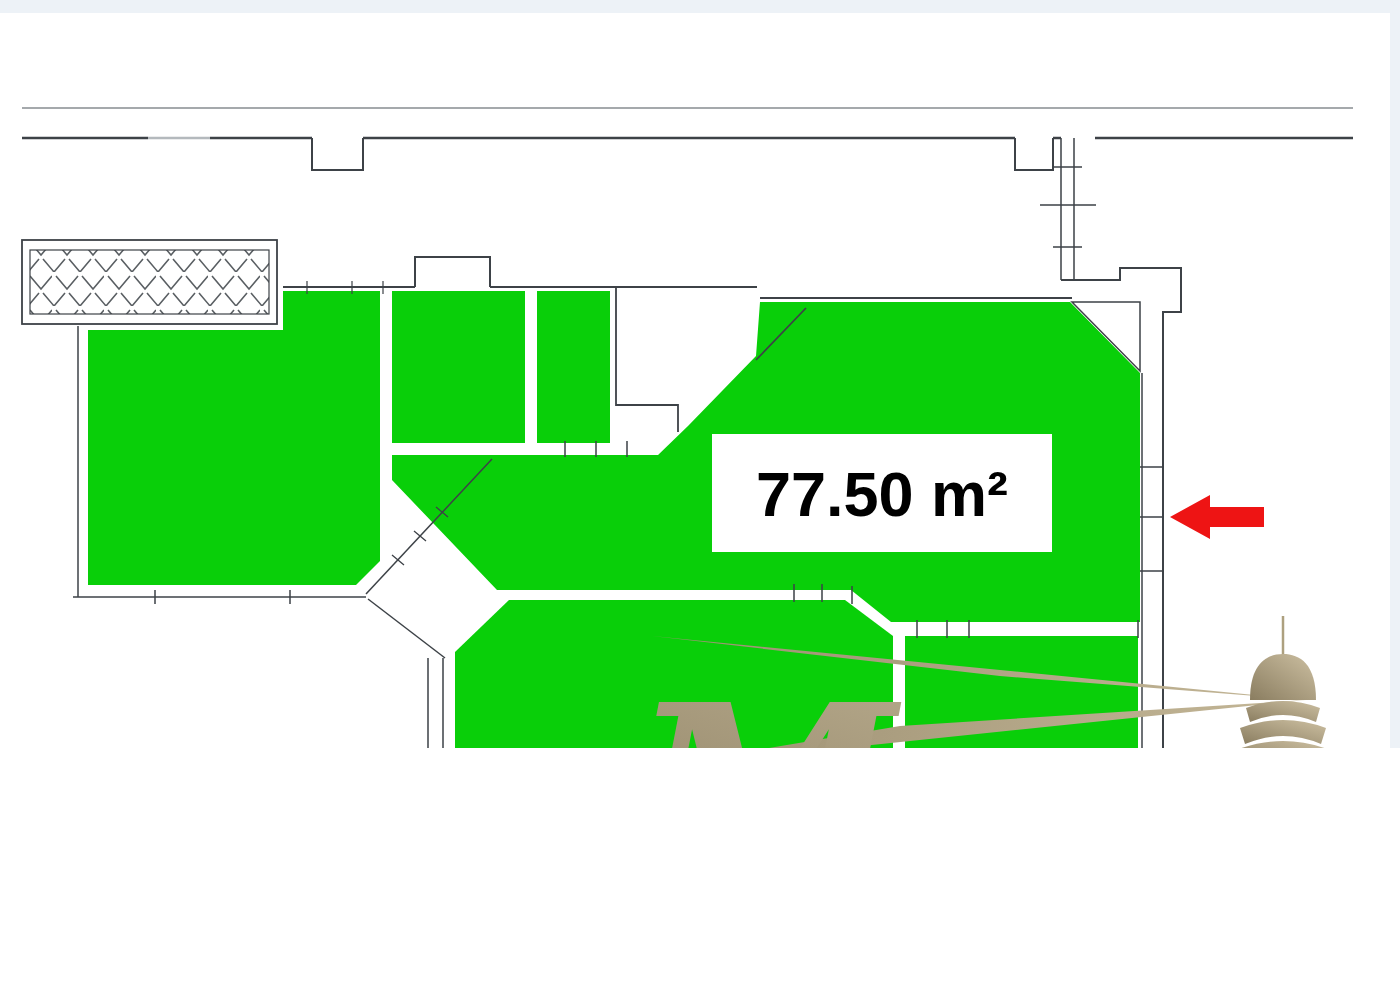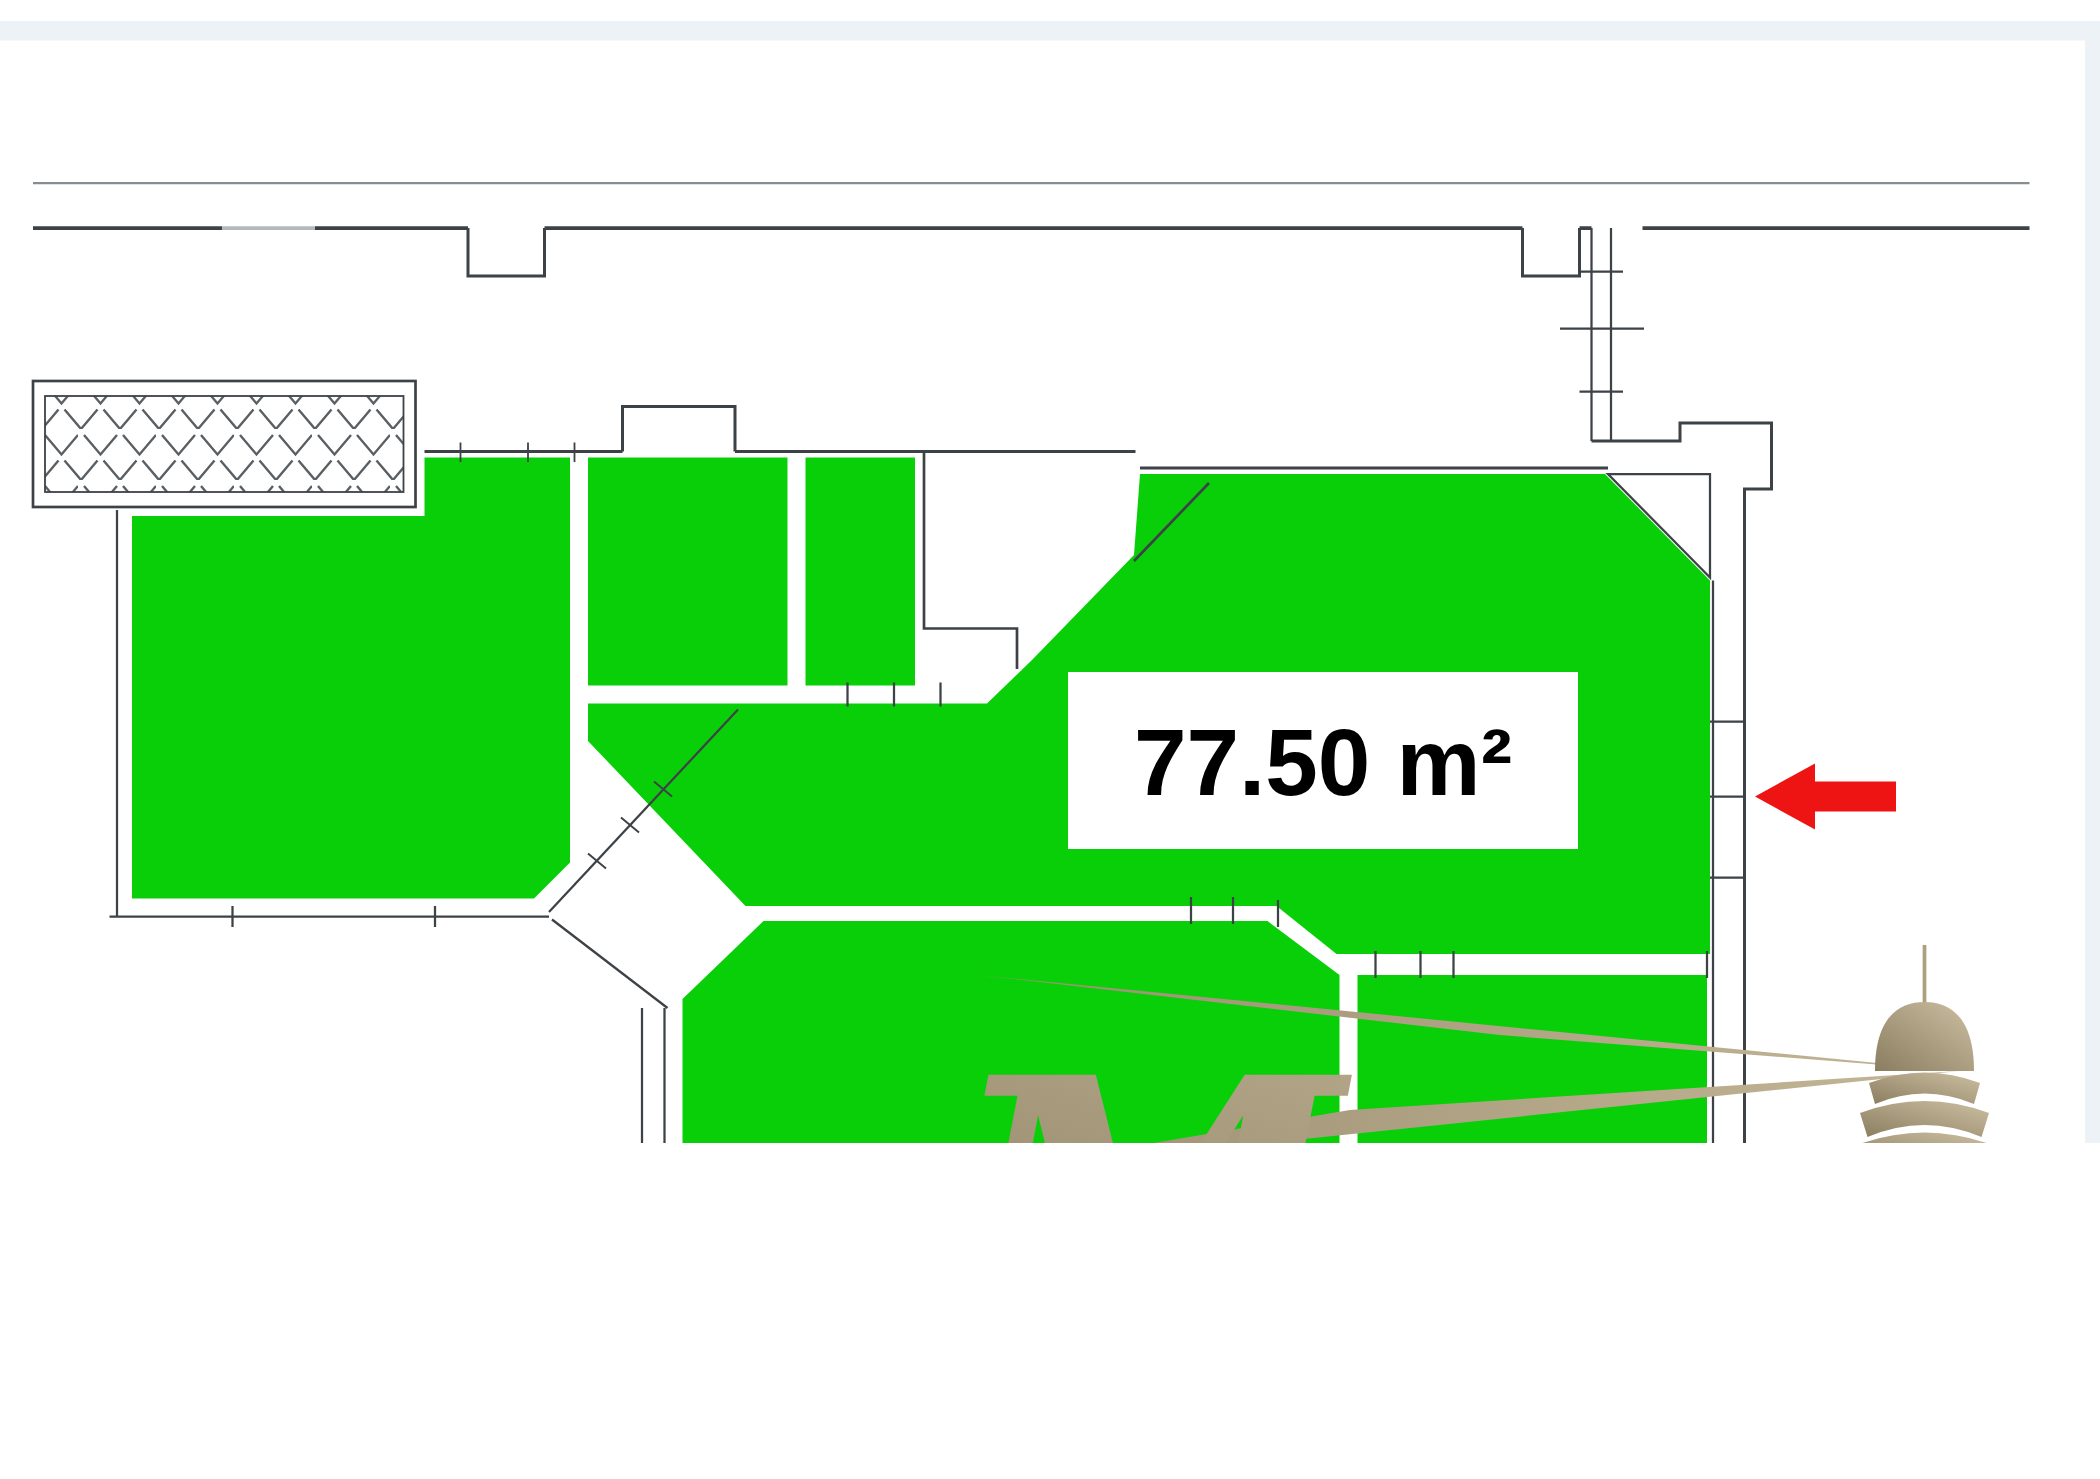--- a/index.html
+++ b/index.html
@@ -2,21 +2,20 @@
 <html><head>
 <meta charset="utf-8">
 <style>
   html,body{margin:0;padding:0;background:#ffffff;}
   #stage{
     position:relative;
     width:1400px;height:748px;
     overflow:hidden;
     background:#ffffff;
     font-family:"Liberation Sans", sans-serif;
-    margin-top:14px;
   }
   #plan-svg{position:absolute;left:0;top:0;}
   .area-text{
     font-family:"Liberation Sans", sans-serif;
     font-weight:bold;
     font-size:63px;
     fill:#000000;
   }
   .brand-text{
     font-family:"DejaVu Serif", serif;

